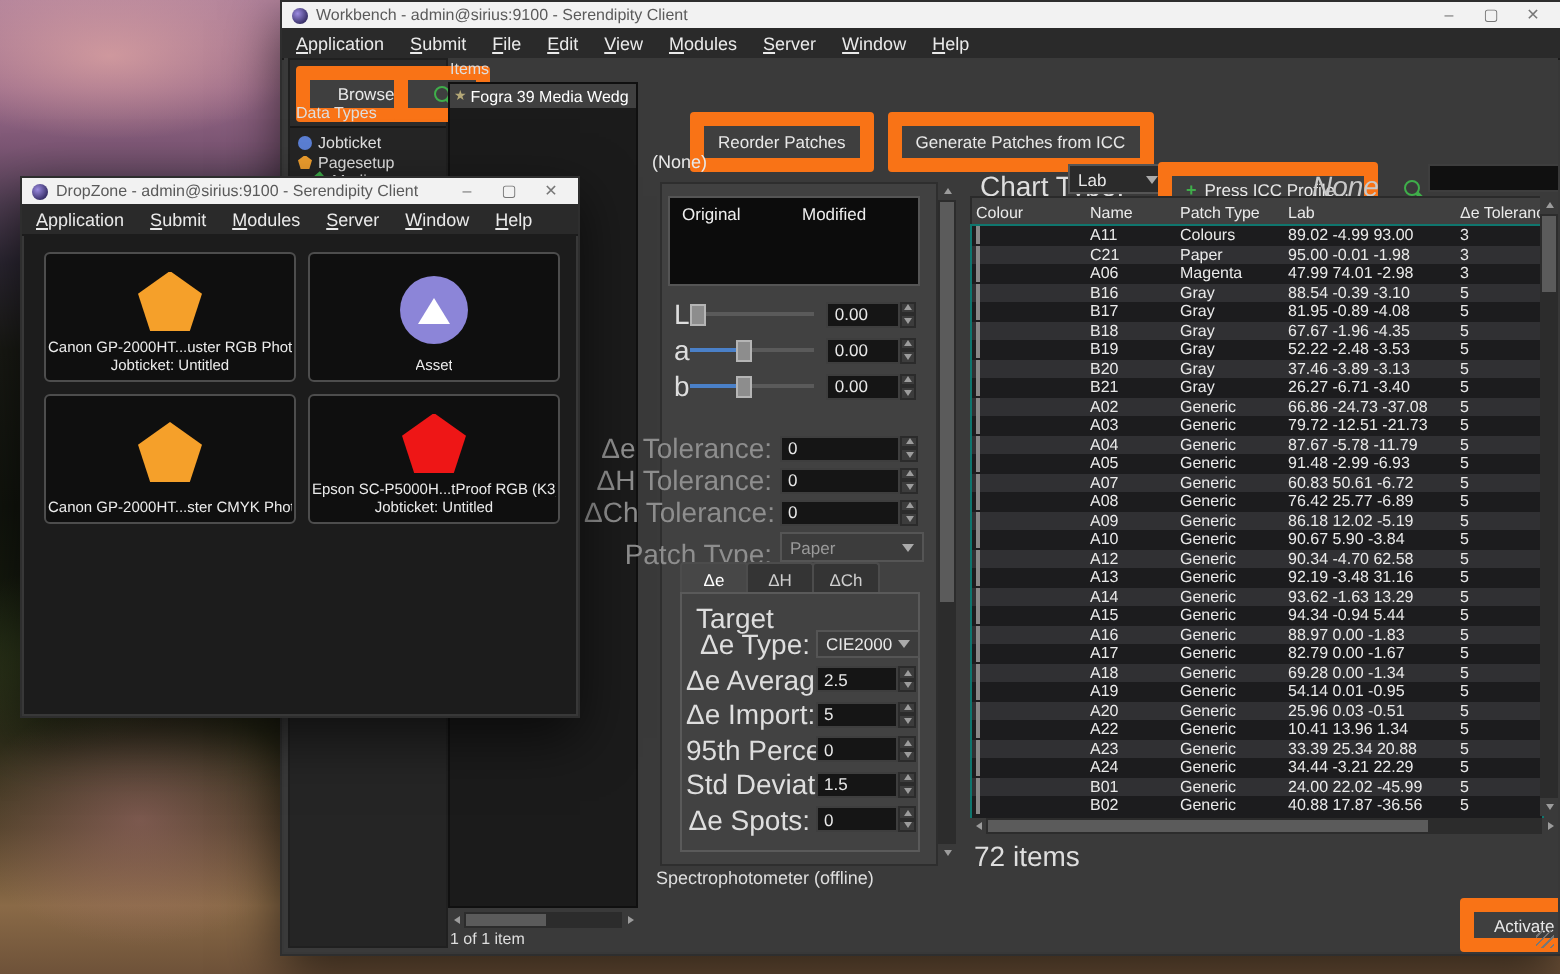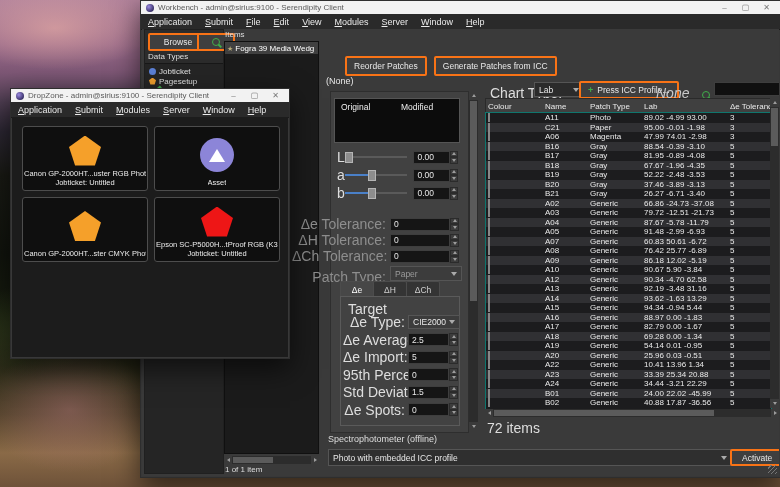--- a/index.html
+++ b/index.html
@@ -21,21 +21,21 @@
   .app-logo{width:8px;height:8px;border-radius:50%;flex:0 0 auto;
             background:radial-gradient(circle at 35% 35%,#9b8be0,#342c63 75%)}
   .titlebar .title{font-size:8px;color:#5a5a5a;flex:1;white-space:nowrap;overflow:hidden}
   .win-ctl{font-size:8px;color:#777;width:17px;text-align:center;line-height:13px}
   .menubar{height:15px;background:#2a2a2a;border-bottom:1px solid #1b1b1b;
            display:flex;align-items:center;padding:0 7px;gap:13px}
   .menu-item{display:inline-block;font-size:9px;color:#eaeaea;white-space:nowrap}
   .menu-item::first-letter{text-decoration:underline}
   .content{position:absolute;left:1px;right:1px;top:28px;bottom:1px;background:#3a3a3a;overflow:hidden}
   
-  .tbtn{height:16px;background:#3f3f3f;border:2px solid #f97316;border-radius:2px;color:#e8e8e8;
+  .tbtn{height:16px;background:#3f3f3f;border:7px solid #f97316;border-radius:2px;color:#e8e8e8;
         font-size:8.5px;display:inline-flex;align-items:center;padding:0 7px;white-space:nowrap}
   .tbtn.disabled{color:#707070;border-color:#484848;background:#353535}
   .field{background:#151515;border:1px solid #3e3e3e;color:#e8e8e8;font-size:8.5px;
          display:flex;align-items:center;padding:0 3px;overflow:hidden;white-space:nowrap}
   .select{background:#3c3c3c;border:1px solid #555;color:#e8e8e8;font-size:8.5px;
           display:flex;align-items:center;padding:0 4px;justify-content:space-between;white-space:nowrap}
   .select.dim{color:#9a9a9a}
   .spin{display:flex;flex-direction:column;width:9px}
   .spin .sp{flex:1;background:#3c3c3c;border:1px solid #2b2b2b;display:flex;align-items:center;justify-content:center}
   .tri-up{width:0;height:0;border-left:2px solid transparent;border-right:2px solid transparent;border-bottom:3px solid #9c9c9c}
@@ -395,21 +395,21 @@
         <span class="cell c1">Name</span>
         <span class="cell c2">Patch Type</span>
         <span class="cell c3"><span class="tri-dn"></span></span>
         <span class="cell c4">Lab</span>
         <span class="cell c5">Δe Tolerance</span>
       </div>
       <div class="t-rows" style="left:343px;top:83px;width:285px;height:296px" id="tbody">
           <div class="t-row">
             <span class="cell c0"><span class="sw" style="background: rgb(236, 230, 0);"></span></span>
             <span class="cell c1">A11</span>
-            <span class="cell c2">Photo</span>
+            <span class="cell c2">Colours</span>
             <span class="cell c3"></span>
             <span class="cell c4">89.02 -4.99 93.00</span>
             <span class="cell c5">3</span>
           </div>
           <div class="t-row alt">
             <span class="cell c0"><span class="sw" style="background: rgb(246, 246, 243);"></span></span>
             <span class="cell c1">C21</span>
             <span class="cell c2">Paper</span>
             <span class="cell c3"></span>
             <span class="cell c4">95.00 -0.01 -1.98</span>
@@ -666,24 +666,20 @@
           </span>
         <span class="sb-thumb" style="left:9px;top:1px;width:220px;height:6px"></span>
         <span class="sb-btn" style="right:0;top:0;width:8px;height:8px">
             <span class="tri-r"></span>
           </span>
       </div>
       <div class="abs label" style="left:345px;top:391px">72 items</div>
 
       
       <div class="abs label" style="left:186px;top:405px;font-size:9px">Spectrophotometer (offline)</div>
-      <div class="abs select" style="left:186px;top:420px;width:394px;height:15px;background:#2f2f2f">
-        <span>Photo with embedded ICC profile</span>
-        <span class="caret"></span>
-      </div>
       <div class="abs tbtn" style="left:588px;top:420px;height:13px;padding:0 10px">Activate</div>
       <div class="abs grip" style="right:2px;bottom:2px;width:9px;height:9px"></div>
     </div>
   </div>
 
   <div class="window" style="left:10px;top:88px;width:278px;height:269px;z-index:5">
     <div class="titlebar">
       <span class="app-logo"></span>
       <span class="title">DropZone - admin@sirius:9100 - Serendipity Client</span>
       <span class="win-ctl">–</span>

